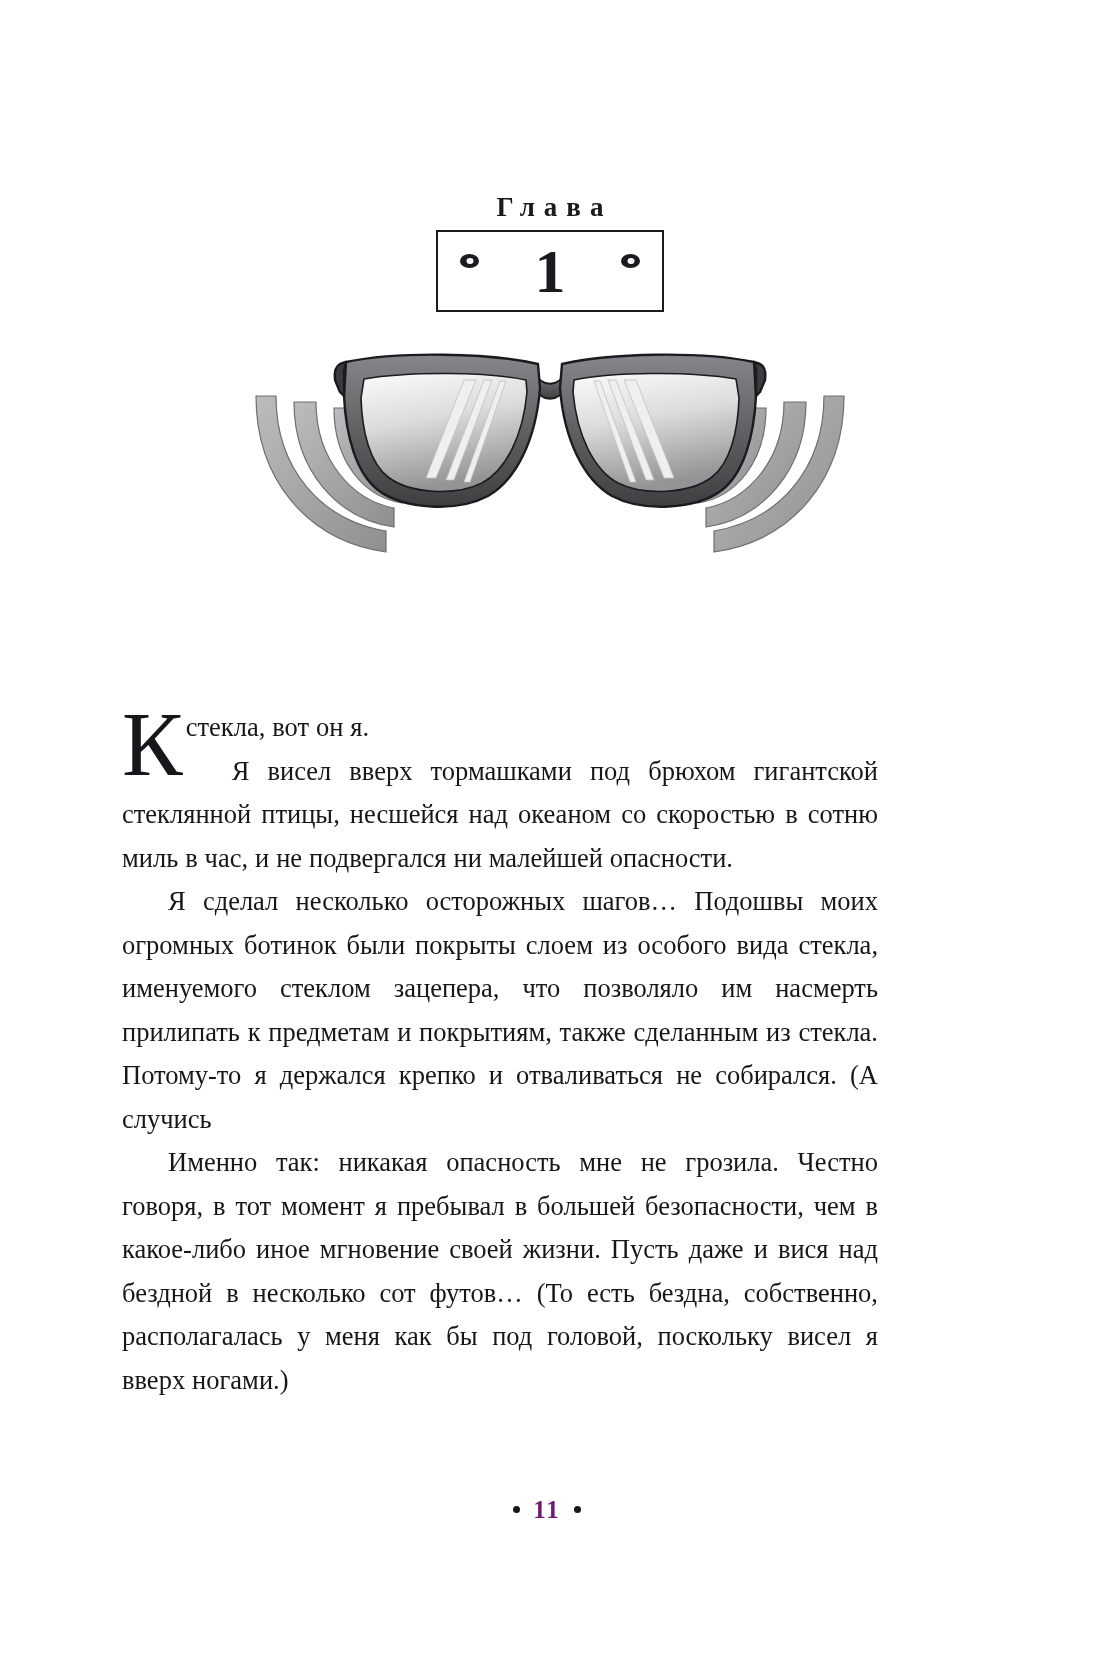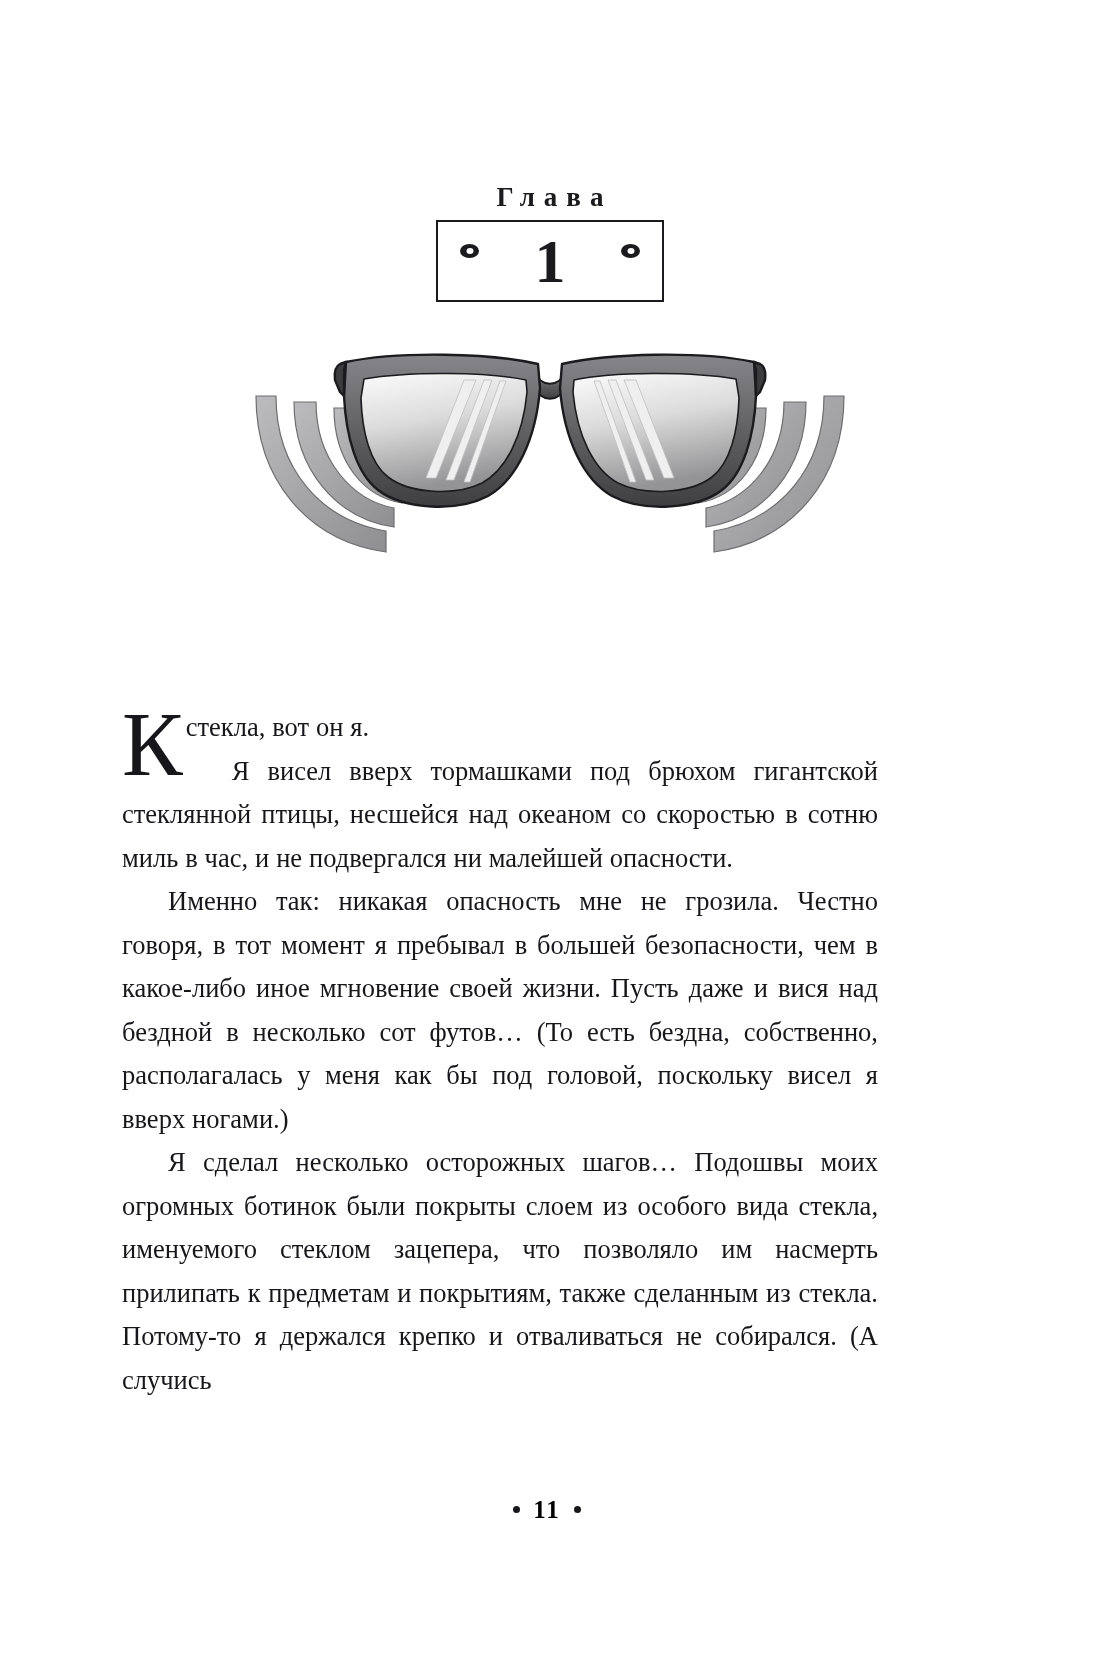--- a/index.html
+++ b/index.html
@@ -19,21 +19,21 @@
 
   .page {
     position: absolute;
     inset: 0;
     background: #ffffff;
   }
 
   
   .chapter-head {
     position: absolute;
-    top: 184px;
+    top: 194px;
     left: 0;
     right: 0;
     text-align: center;
   }
   .chapter-word {
     font-family: "Liberation Serif", "DejaVu Serif", serif;
     font-weight: 700;
     font-size: 27px;
     letter-spacing: 9px;
     text-indent: 9px;
@@ -130,21 +130,21 @@
 
   
   .folio {
     position: absolute;
     left: 0; right: 6px;
     top: 1496px;
     text-align: center;
     font-weight: 700;
     font-size: 25px;
     letter-spacing: 2px;
-    color: #000000;
+    color: #701a75;
   }
   .folio .dot {
     display: inline-block;
     width: 7px; height: 7px;
     border-radius: 50%;
     background: #17161a;
     vertical-align: 5px;
     margin: 0 13px;
   }
 </style>
@@ -236,22 +236,22 @@
     </svg>
   </div>
 
   <div class="body-text">
 
     <p class="para dropcap-para">
       <span class="dropcap">К</span><span class="first-line-rest">стекла, вот он я.</span><br>
       <span style="display:inline-block;width:46px"></span><span style="display:inline; text-indent:46px;">Я висел вверх тормашками под брюхом гигант­ской стеклянной птицы, несшейся над океаном со ско­ростью в сотню миль в час, и не подвергался ни малей­шей опасности.</span>
     </p>
 
+    <p class="para indent">Я сделал несколько осторожных шагов… Подошвы моих огромных ботинок были покрыты слоем из осо­бого вида стекла, именуемого стеклом зацепера, что позволяло им насмерть прилипать к предметам и по­крытиям, также сделанным из стекла. Потому-то я дер­жался крепко и отваливаться не собирался. (А случись</p>
+
     <p class="para indent">Именно так: никакая опасность мне не грозила. Чест­но говоря, в тот момент я пребывал в большей безопас­ности, чем в какое-либо иное мгновение своей жизни. Пусть даже и вися над бездной в несколько сот футов… (То есть бездна, собственно, располагалась у меня как бы под головой, поскольку висел я вверх ногами.)</p>
-
-    <p class="para indent">Я сделал несколько осторожных шагов… Подошвы моих огромных ботинок были покрыты слоем из осо­бого вида стекла, именуемого стеклом зацепера, что позволяло им насмерть прилипать к предметам и по­крытиям, также сделанным из стекла. Потому-то я дер­жался крепко и отваливаться не собирался. (А случись</p>
   </div>
 
   <div class="folio">
     <span class="dot"></span><span>11</span><span class="dot"></span>
   </div>
 
 </div>
 
 </body></html>

